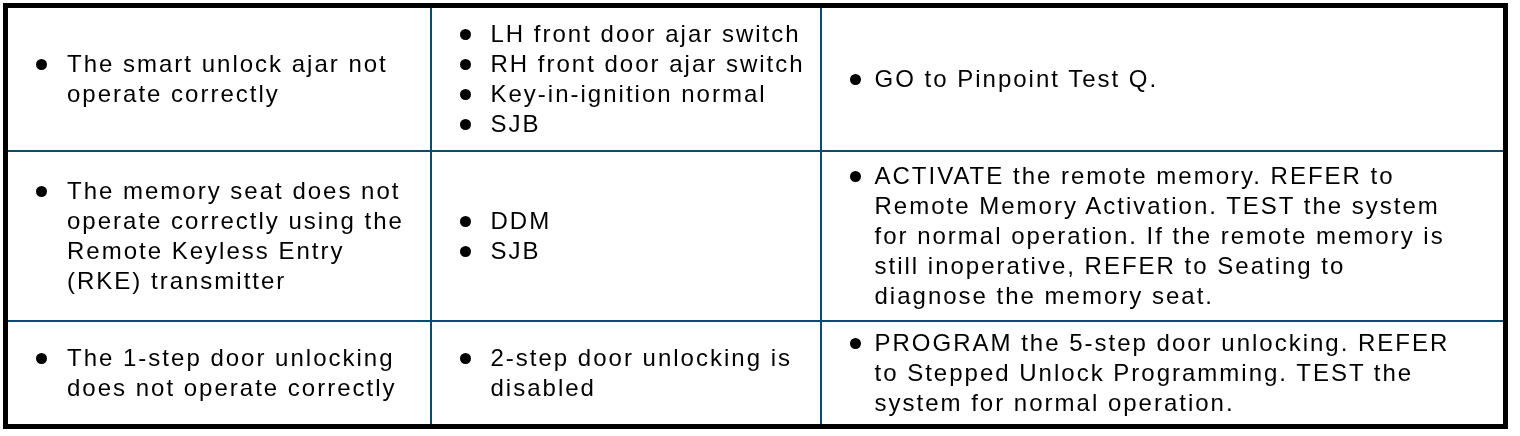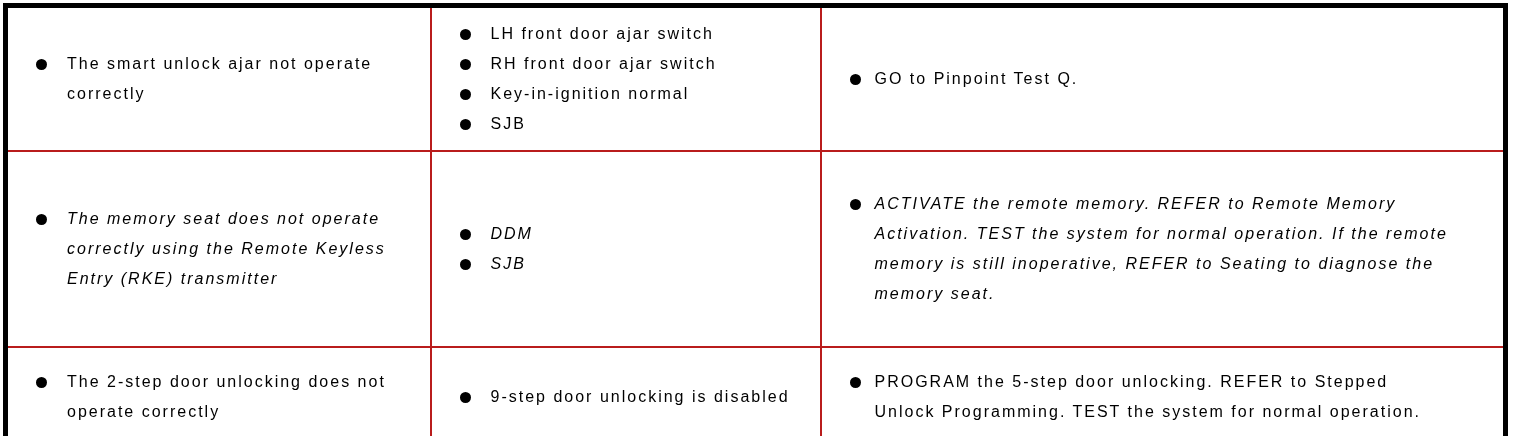--- a/index.html
+++ b/index.html
@@ -17,30 +17,30 @@
     top: 3px;
     width: 1500px;
     border-collapse: collapse;
     table-layout: fixed;
     border: 5px solid #000000;
   }
   col.c1 { width: 425px; }
   col.c2 { width: 390px; }
   col.c3 { width: 685px; }
   td.cell {
-    border: 2px solid #b91c1c;
+    border: 2px solid #0c4a6e;
     vertical-align: middle;
     padding: 6px 8px 6px 28px;
-    font-size: 16px;
+    font-size: 24px;
     line-height: 30px;
     letter-spacing: 2px;
   }
   td.col3 { }
   tr.row-1 { height: 145px; }
-  tr.row-2 { height: 196px; font-style: italic; }
+  tr.row-2 { height: 170px; }
   tr.row-3 { height: 102px; }
   ul.blist { list-style: none; margin: 0; padding: 0; }
   li.bitem { display: flex; align-items: flex-start; }
   .bdot {
     width: 11px; height: 11px;
     border-radius: 50%;
     background: #000000;
     flex: 0 0 auto;
     margin: 10px 20px 0 0;
   }
@@ -126,29 +126,29 @@
               <span class="btext">ACTIVATE the remote memory. REFER to Remote Memory Activation. TEST the system for normal operation. If the remote memory is still inoperative, REFER to Seating to diagnose the memory seat.</span>
             </li>
           </ul>
         </td>
       </tr>
       <tr class="row-3">
         <td class="cell col1">
           <ul class="blist">
             <li class="bitem">
               <span class="bdot"></span>
-              <span class="btext">The 2-step door unlocking does not operate correctly</span>
+              <span class="btext">The 1-step door unlocking does not operate correctly</span>
             </li>
           </ul>
         </td>
         <td class="cell col2">
           <ul class="blist">
             <li class="bitem">
               <span class="bdot"></span>
-              <span class="btext">9-step door unlocking is disabled</span>
+              <span class="btext">2-step door unlocking is disabled</span>
             </li>
           </ul>
         </td>
         <td class="cell col3">
           <ul class="blist">
             <li class="bitem">
               <span class="bdot"></span>
               <span class="btext">PROGRAM the 5-step door unlocking. REFER to Stepped Unlock Programming. TEST the system for normal operation.</span>
             </li>
           </ul>

